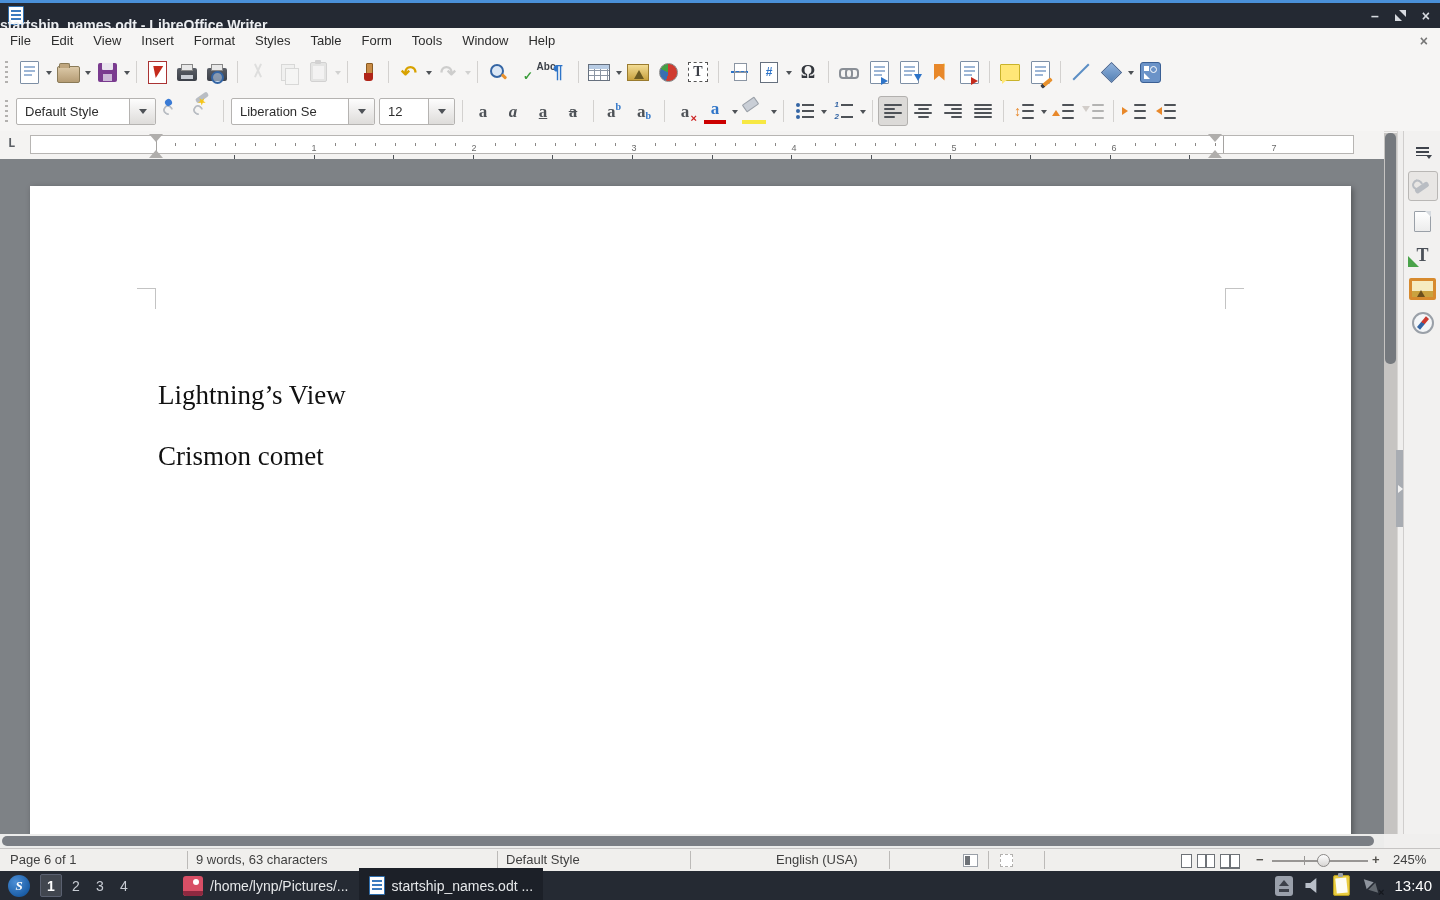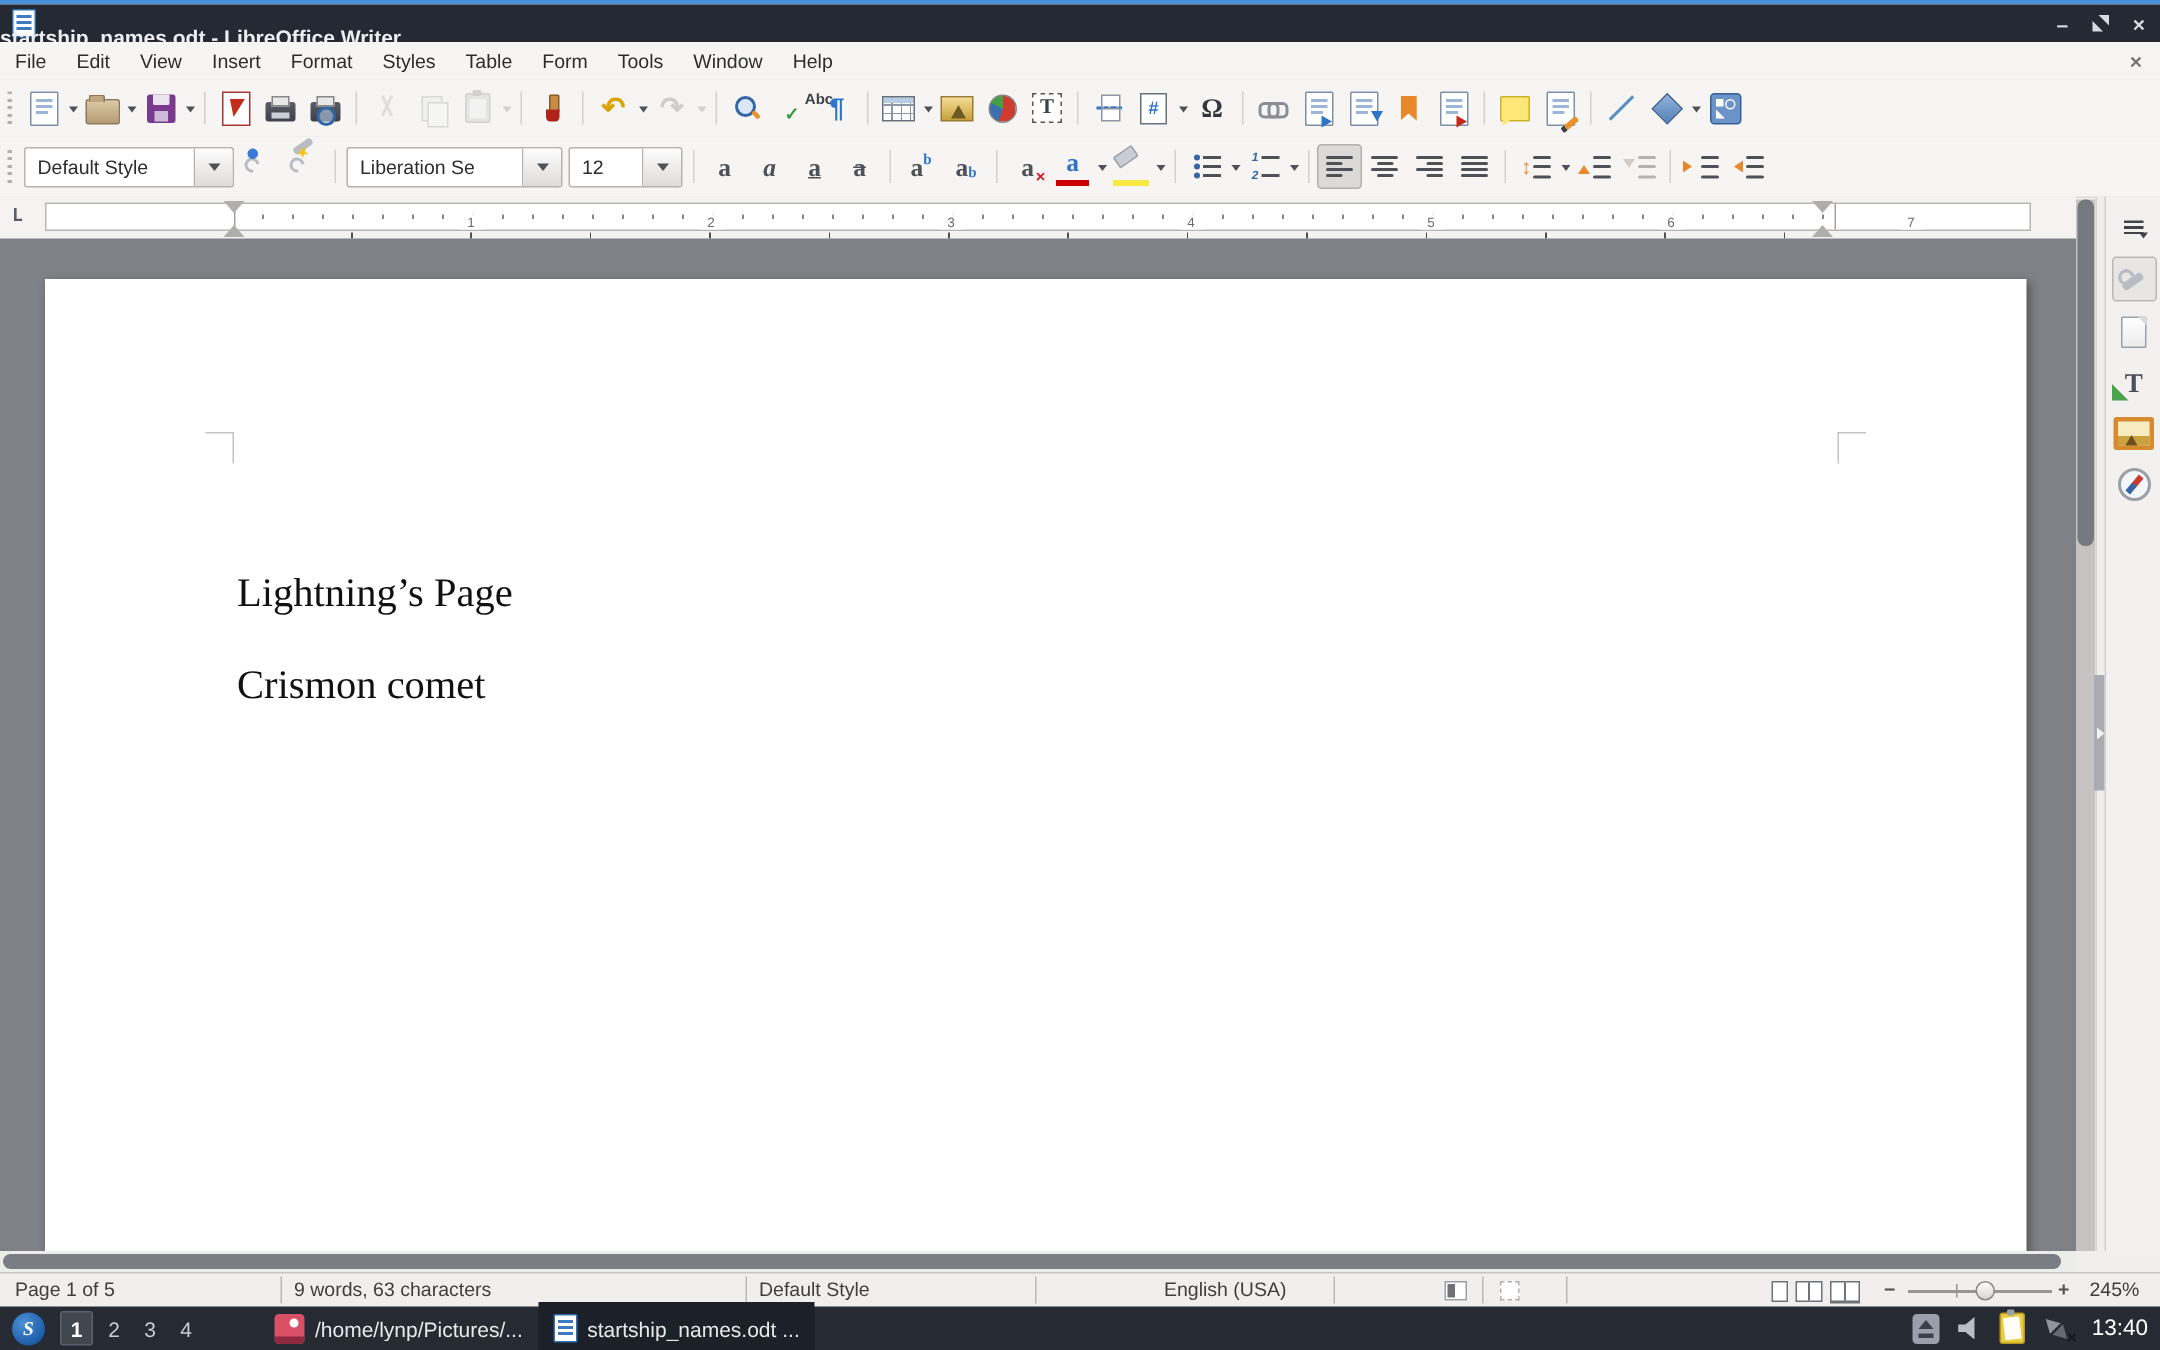--- a/index.html
+++ b/index.html
@@ -612,21 +612,21 @@
     <span class="indent ind-dn" style="left:149px"></span>
     <span class="indent ind-up" style="left:149px"></span>
     <span class="indent ind-dn" style="left:1208px"></span>
     <span class="indent ind-up" style="left:1208px"></span>
   </div>
 
   <div id="docarea">
     <div id="page">
       <div class="corner" id="corner-tl"></div>
       <div class="corner" id="corner-tr"></div>
-      <div class="doc-line" id="line0">Lightning’s Page</div>
+      <div class="doc-line" id="line0">Lightning’s View</div>
       <div class="doc-line" id="line1">Crismon comet</div>
     </div>
   </div>
 
   <div id="vscroll"></div>
   <div id="vthumb" style="left:1385px;top:133px;width:11px;position:absolute"></div>
   <div id="splitter"></div>
   <div id="split-handle"></div>
   <div id="sidebar">
     <div class="sb-btn">
@@ -647,21 +647,21 @@
     <div class="sb-btn">
         <span class="nav"></span>
       </div>
   </div>
   <div id="hscroll">
       <div id="hthumb"></div>
     </div>
   <div id="corner-br"></div>
 
   <div id="statusbar">
-    <span class="sseg" style="left:10px">Page 1 of 5</span>
+    <span class="sseg" style="left:10px">Page 6 of 1</span>
     <span class="ssep" style="left:187px"></span>
     <span class="sseg" style="left:196px">9 words, 63 characters</span>
     <span class="ssep" style="left:497px"></span>
     <span class="sseg" style="left:506px">Default Style</span>
     <span class="ssep" style="left:690px"></span>
     <span class="sseg" style="left:776px">English (USA)</span>
     <span class="ssep" style="left:889px"></span>
     <span class="ins" style="left:963px;top:5px"></span>
     <span class="ssep" style="left:988px"></span>
     <span class="selm" style="left:1000px;top:5px"></span>

